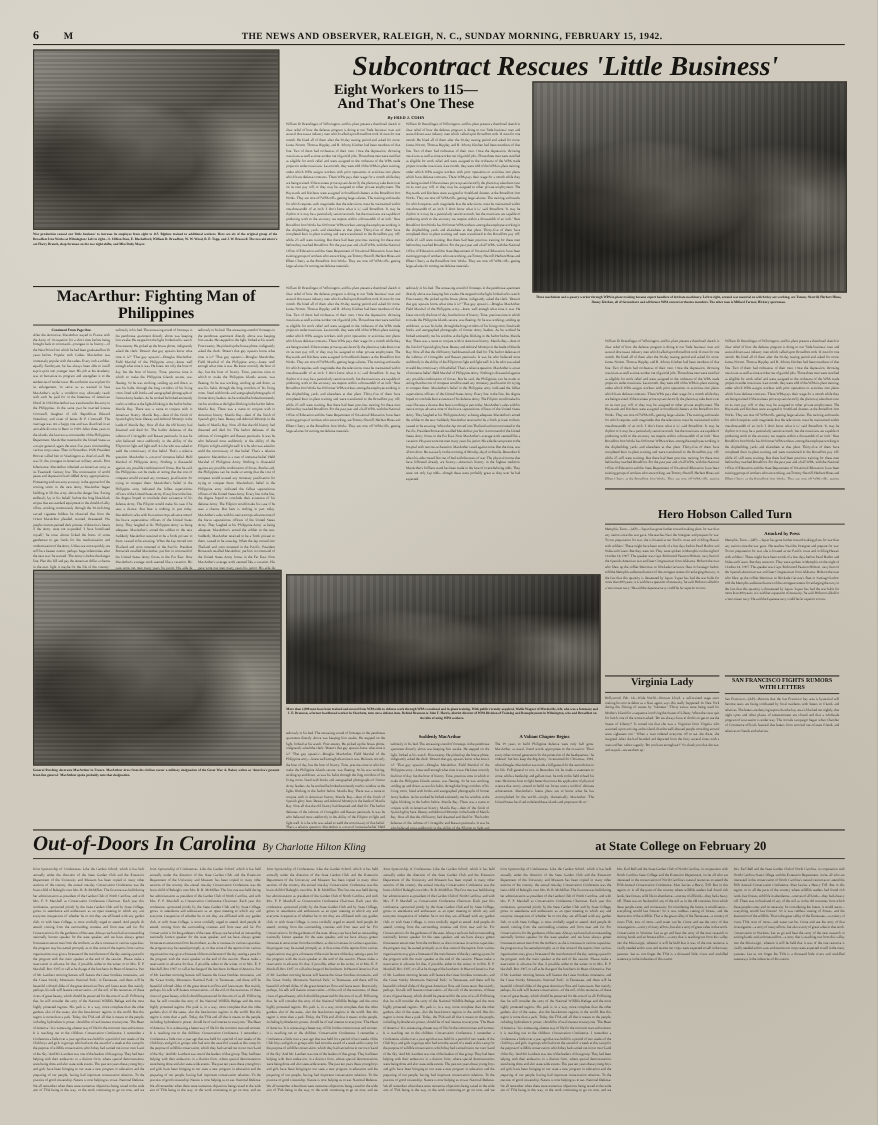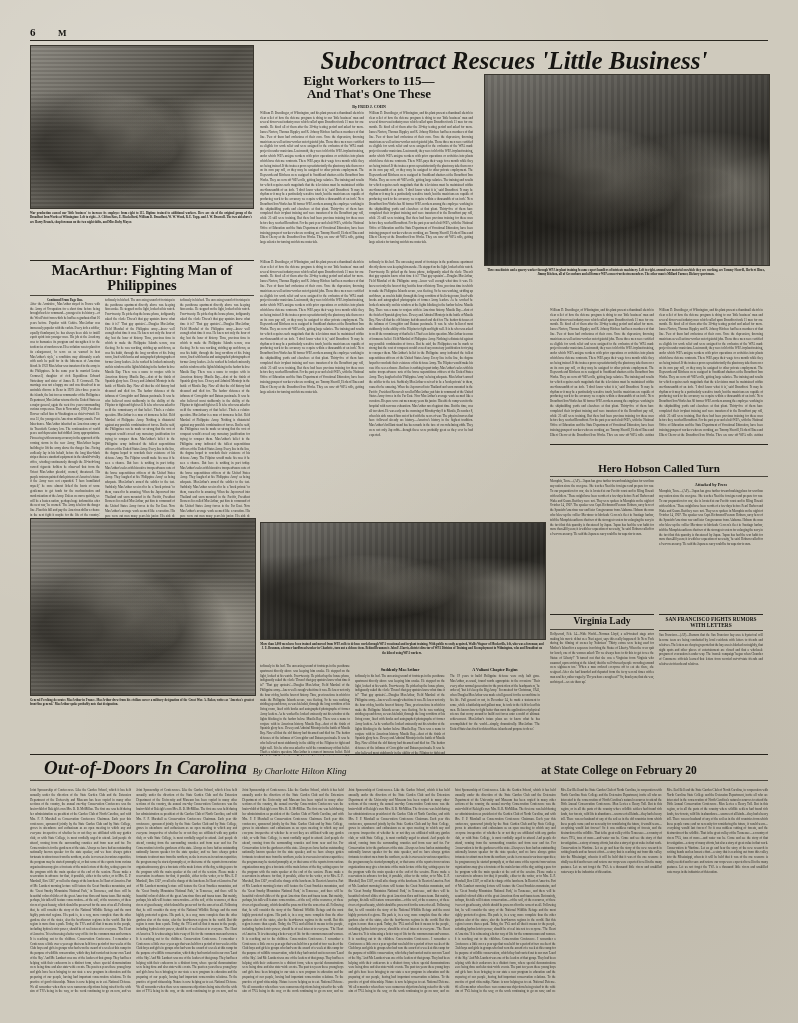--- a/index.html
+++ b/index.html
@@ -129,20 +129,21 @@
 </style>
 </head>
 <body>
 
 <div class="page">
 <div class="paper">
 
   <div class="masthead">
     <div class="pageno">6</div>
     <div class="sec">M</div>
+    <div class="mh-title">THE NEWS AND OBSERVER, RALEIGH, N. C., SUNDAY MORNING, FEBRUARY 15, 1942.</div>
     <div class="mh-right"></div>
   </div>
 
   <div id="top-area">
 
     <div id="left-top">
       <div class="photo" style="width:222px;height:162px;">
         <div class="figures"></div>
       </div>
       <div class="cutline">War production caused our 'little business' to increase its employee from eight to 115. Bigtime trained to additional workers. Here are six of the original group of the Broadfoot Iron Works at Wilmington: Left to right—S. Clifton Ross, E. Blackelford, William D. Broadfoot, W. W. Wood, R. E. Topp, and J. W. Braswell. The two aid above's are Harry Branch, shop foreman on the two night shifts, and Miss Ruby Mayer.</div>
@@ -265,21 +266,21 @@
           <div class="hl" style="font-size:5.4px;">SAN FRANCISCO FIGHTS RUMORS WITH LETTERS</div>
           <div style="border-top:0.6px solid #4a463c;margin:2px 0;"></div>
           <div class="body-col" style="height:150px;">San Francisco—(AP)—Rumors that the San Francisco bay area is hysterical will become tears are being combatted by local residents with letters to friends and relatives. The letters are denying reports that the bay area is blacked out nightly, that night spots and other places of entertainment are closed and that a wholesale program of evacuation is under way. The 'morale campaign' began when Chamber of Commerce officials learned that letters from worried out-of-state friends and relatives to friends and relatives.</div>
         </div>
       </div>
     </div>
 
     <div style="position:absolute;left:0px;top:728px;width:738px;border-top:1.5px solid #26231c;padding-top:3px;">
       <div style="display:flex;align-items:baseline;">
         <div style="width:440px;display:flex;align-items:baseline;">
-          <div class="hl-main" style="font-size:19px;text-align:left;flex:0 0 auto;margin-left:14px;">Out-of-Doors In Carolina</div>
+          <div class="hl-main" style="font-size:19px;text-align:left;flex:0 0 auto;">Out-of-Doors In Carolina</div>
           <div style="font-size:9px;font-style:italic;margin-left:6px;">By Charlotte Hilton Kling</div>
         </div>
         <div style="flex:1;text-align:center;">
           <div class="hl" style="font-size:11.5px;">at State College on February 20</div>
         </div>
       </div>
       <div style="border-top:0.6px solid #4a463c;margin-top:3px;"></div>
     </div>
 
     <div style="position:absolute;left:0px;top:762px;width:738px;">

